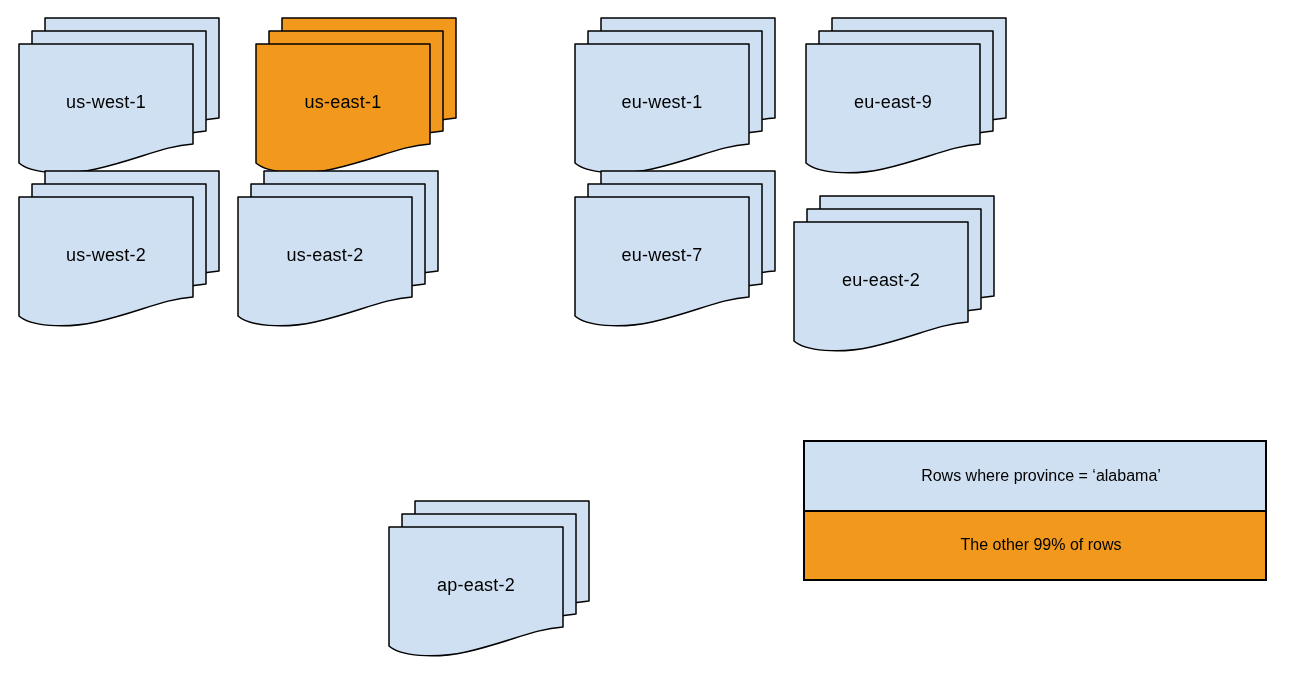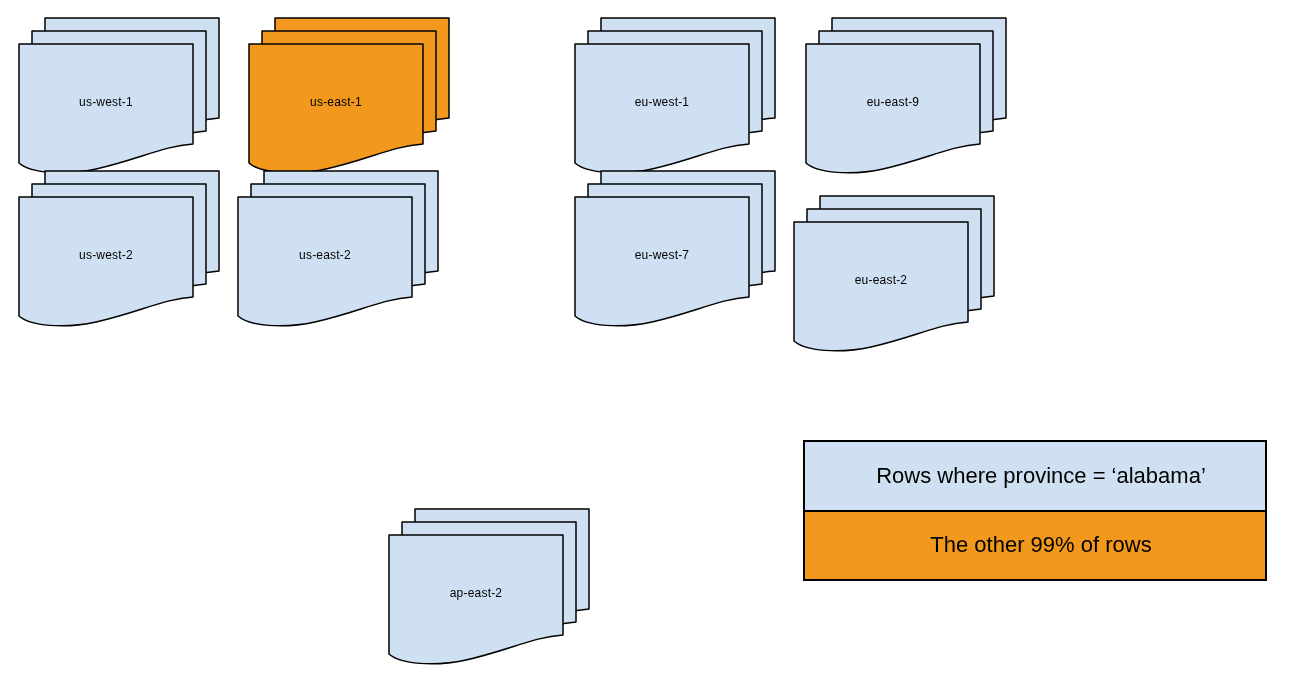--- a/index.html
+++ b/index.html
@@ -19,44 +19,44 @@
   .doc use {
     fill: var(--doc-fill, #cfe0f2);
     stroke: var(--stroke, #000000);
     stroke-width: 1.5;
     stroke-linejoin: round;
   }
   .stack.highlight .doc use { fill: var(--highlight-fill, #f2991d); }
   .stack-label {
     position: absolute; left: 0; top: 26px; width: 176px; height: 118px;
     display: flex; align-items: center; justify-content: center;
-    font-size: 12px; color: #000000; letter-spacing: 0.2px;
+    font-size: 18px; color: #000000; letter-spacing: 0.2px;
   }
   
   .pos-0 { left: 18px;  top: 17px; }
-  .pos-1 { left: 248px; top: 17px; }
+  .pos-1 { left: 255px; top: 17px; }
   .pos-2 { left: 574px; top: 17px; }
   .pos-3 { left: 805px; top: 17px; }
   .pos-4 { left: 18px;  top: 170px; }
   .pos-5 { left: 237px; top: 170px; text-align: right; }
   .pos-6 { left: 574px; top: 170px; }
   .pos-7 { left: 793px; top: 170px; margin-top: 25px; }
   .pos-8 { left: 402px; top: 351px; }
-  .pos-9 { left: 388px; top: 500px; margin-top: 8px; }
+  .pos-9 { left: 388px; top: 500px; }
 
   .legend {
     position: absolute; left: 803px; top: 440px; width: 464px; height: 141px;
     border: 2px solid var(--stroke, #000000);
     box-sizing: border-box;
     display: flex; flex-direction: column;
     background: #ffffff;
   }
   .legend-item {
     flex: 1; display: flex; align-items: center; justify-content: center;
-    font-size: 22px; color: #000000; padding-left: 12px;
+    font-size: 16px; color: #000000; padding-left: 12px;
   }
   .legend-item.first  { background: var(--doc-fill, #cfe0f2); border-bottom: 2px solid var(--stroke, #000000); }
   .legend-item.second { background: var(--highlight-fill, #f2991d); }
   .defs-holder { position: absolute; width: 0; height: 0; }
 </style>
 </head>
 <body>
 
 <div class="canvas">
 

